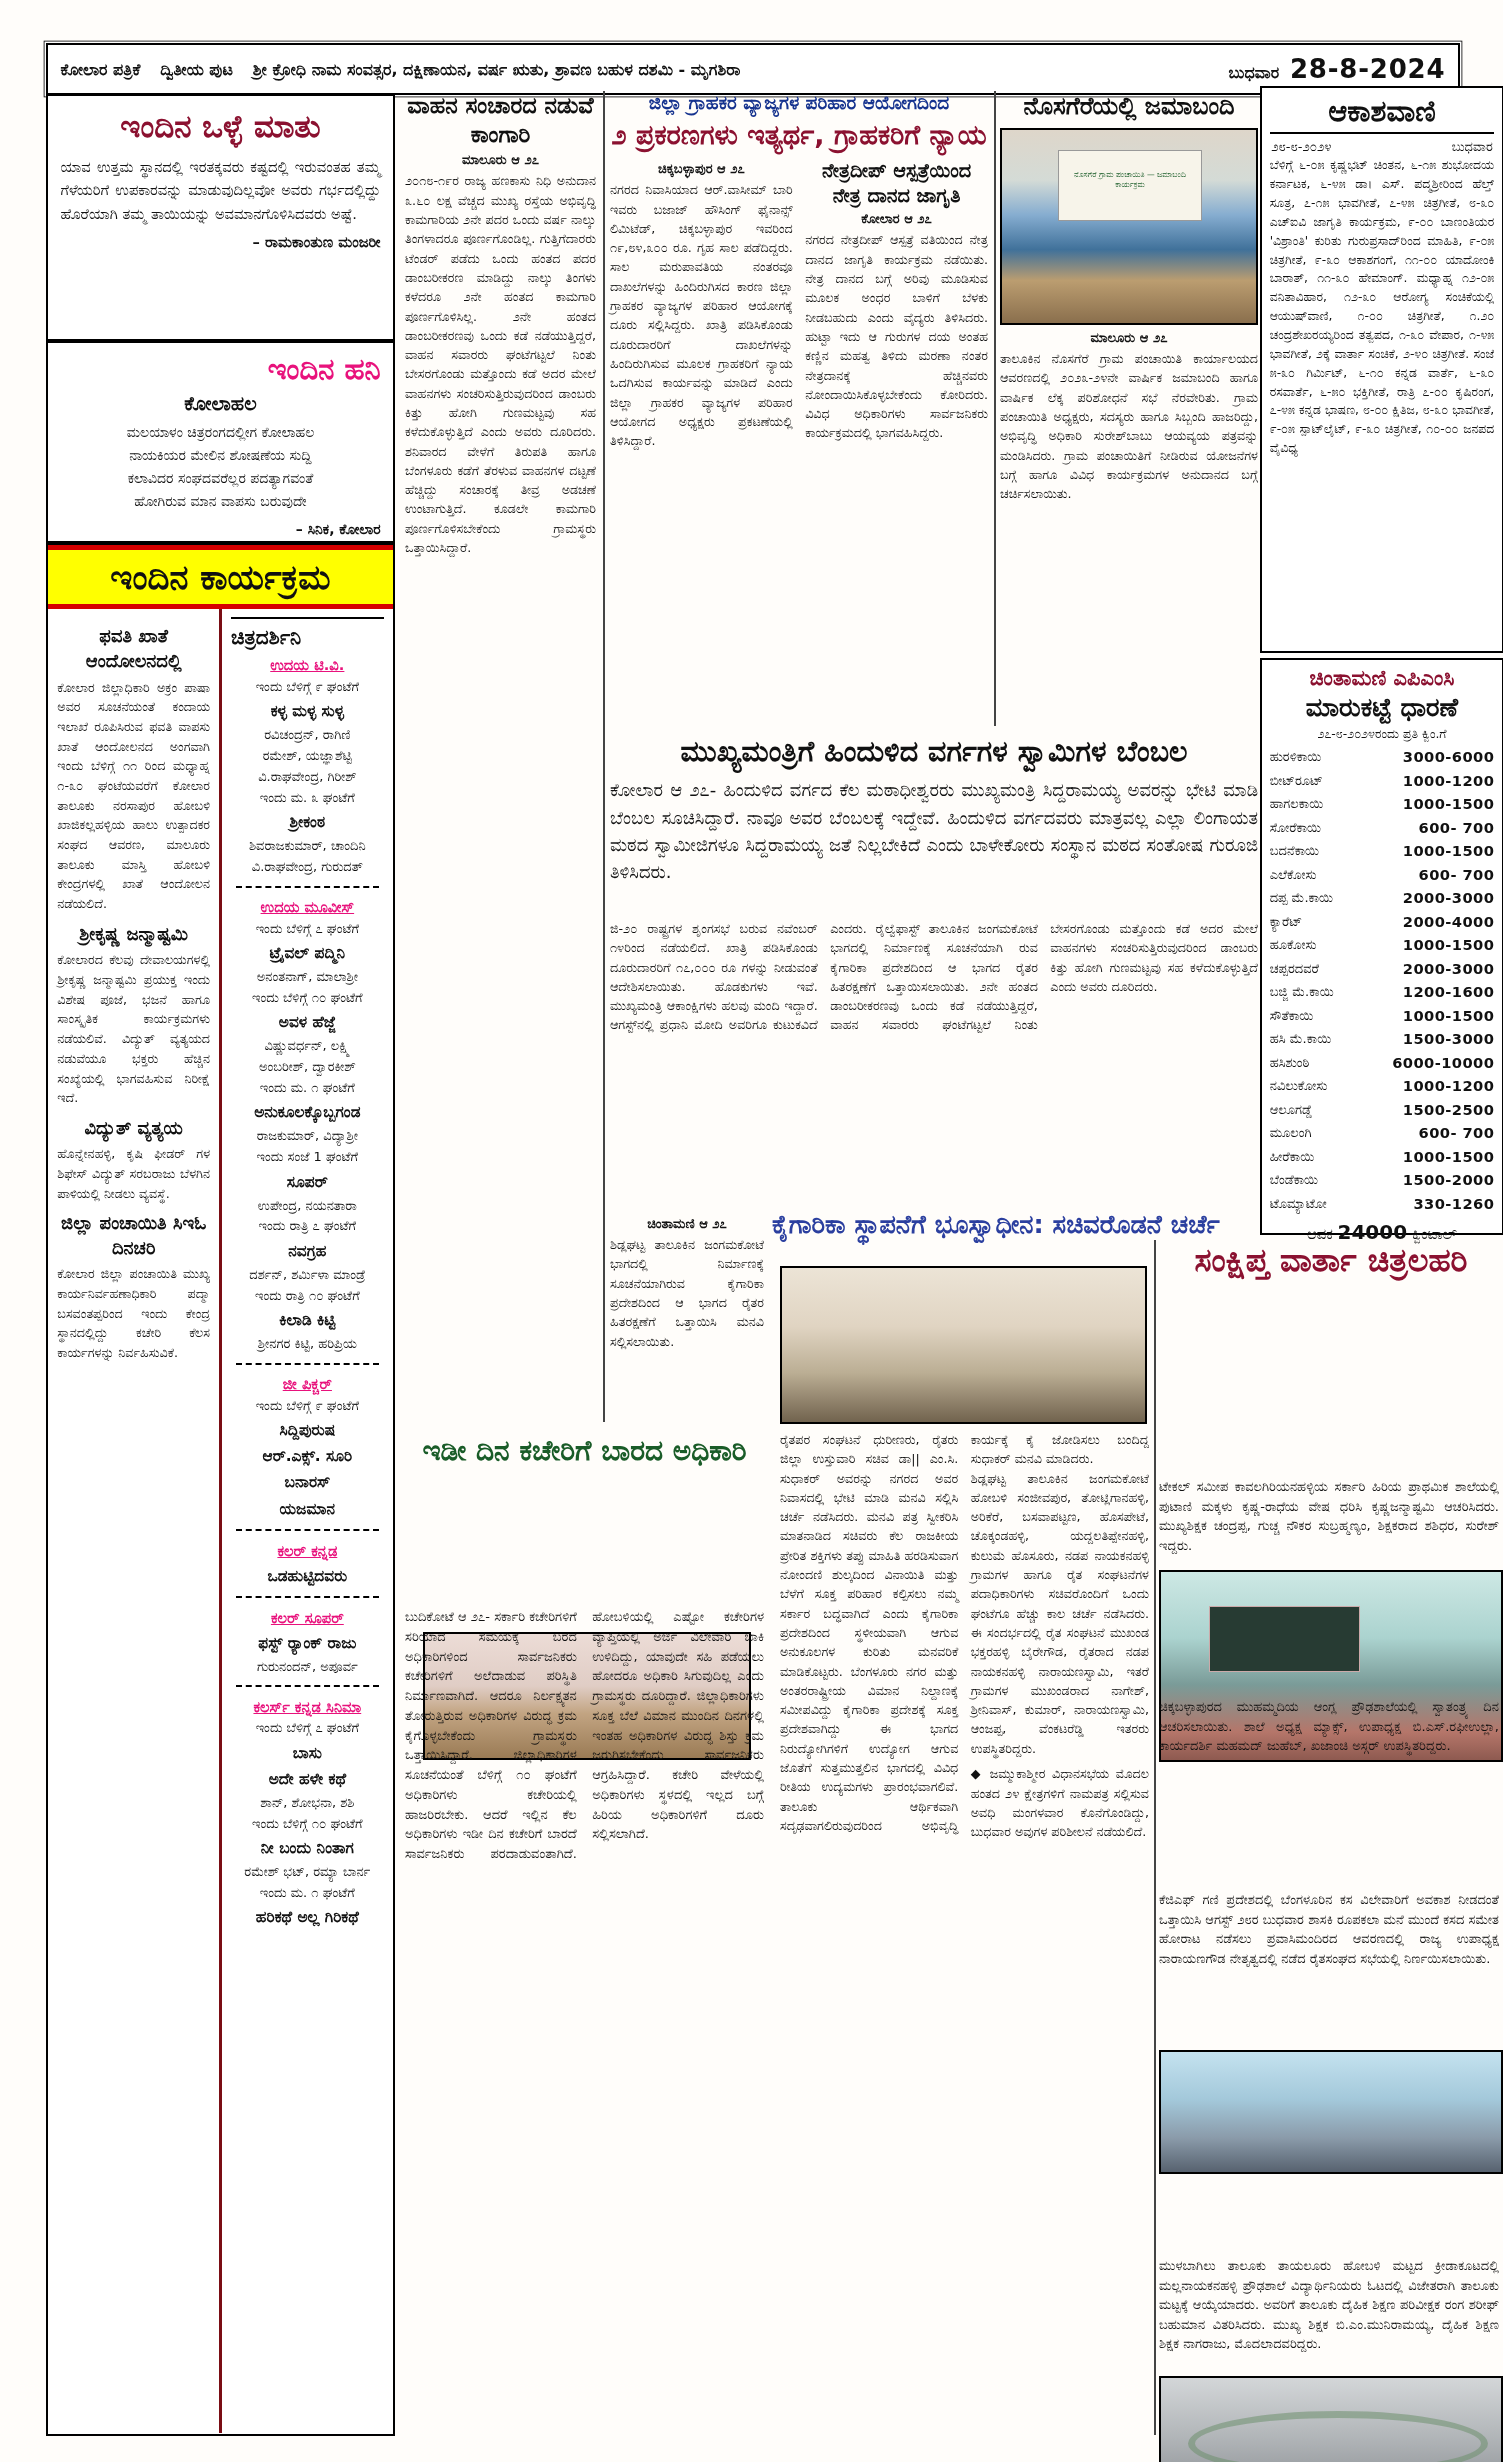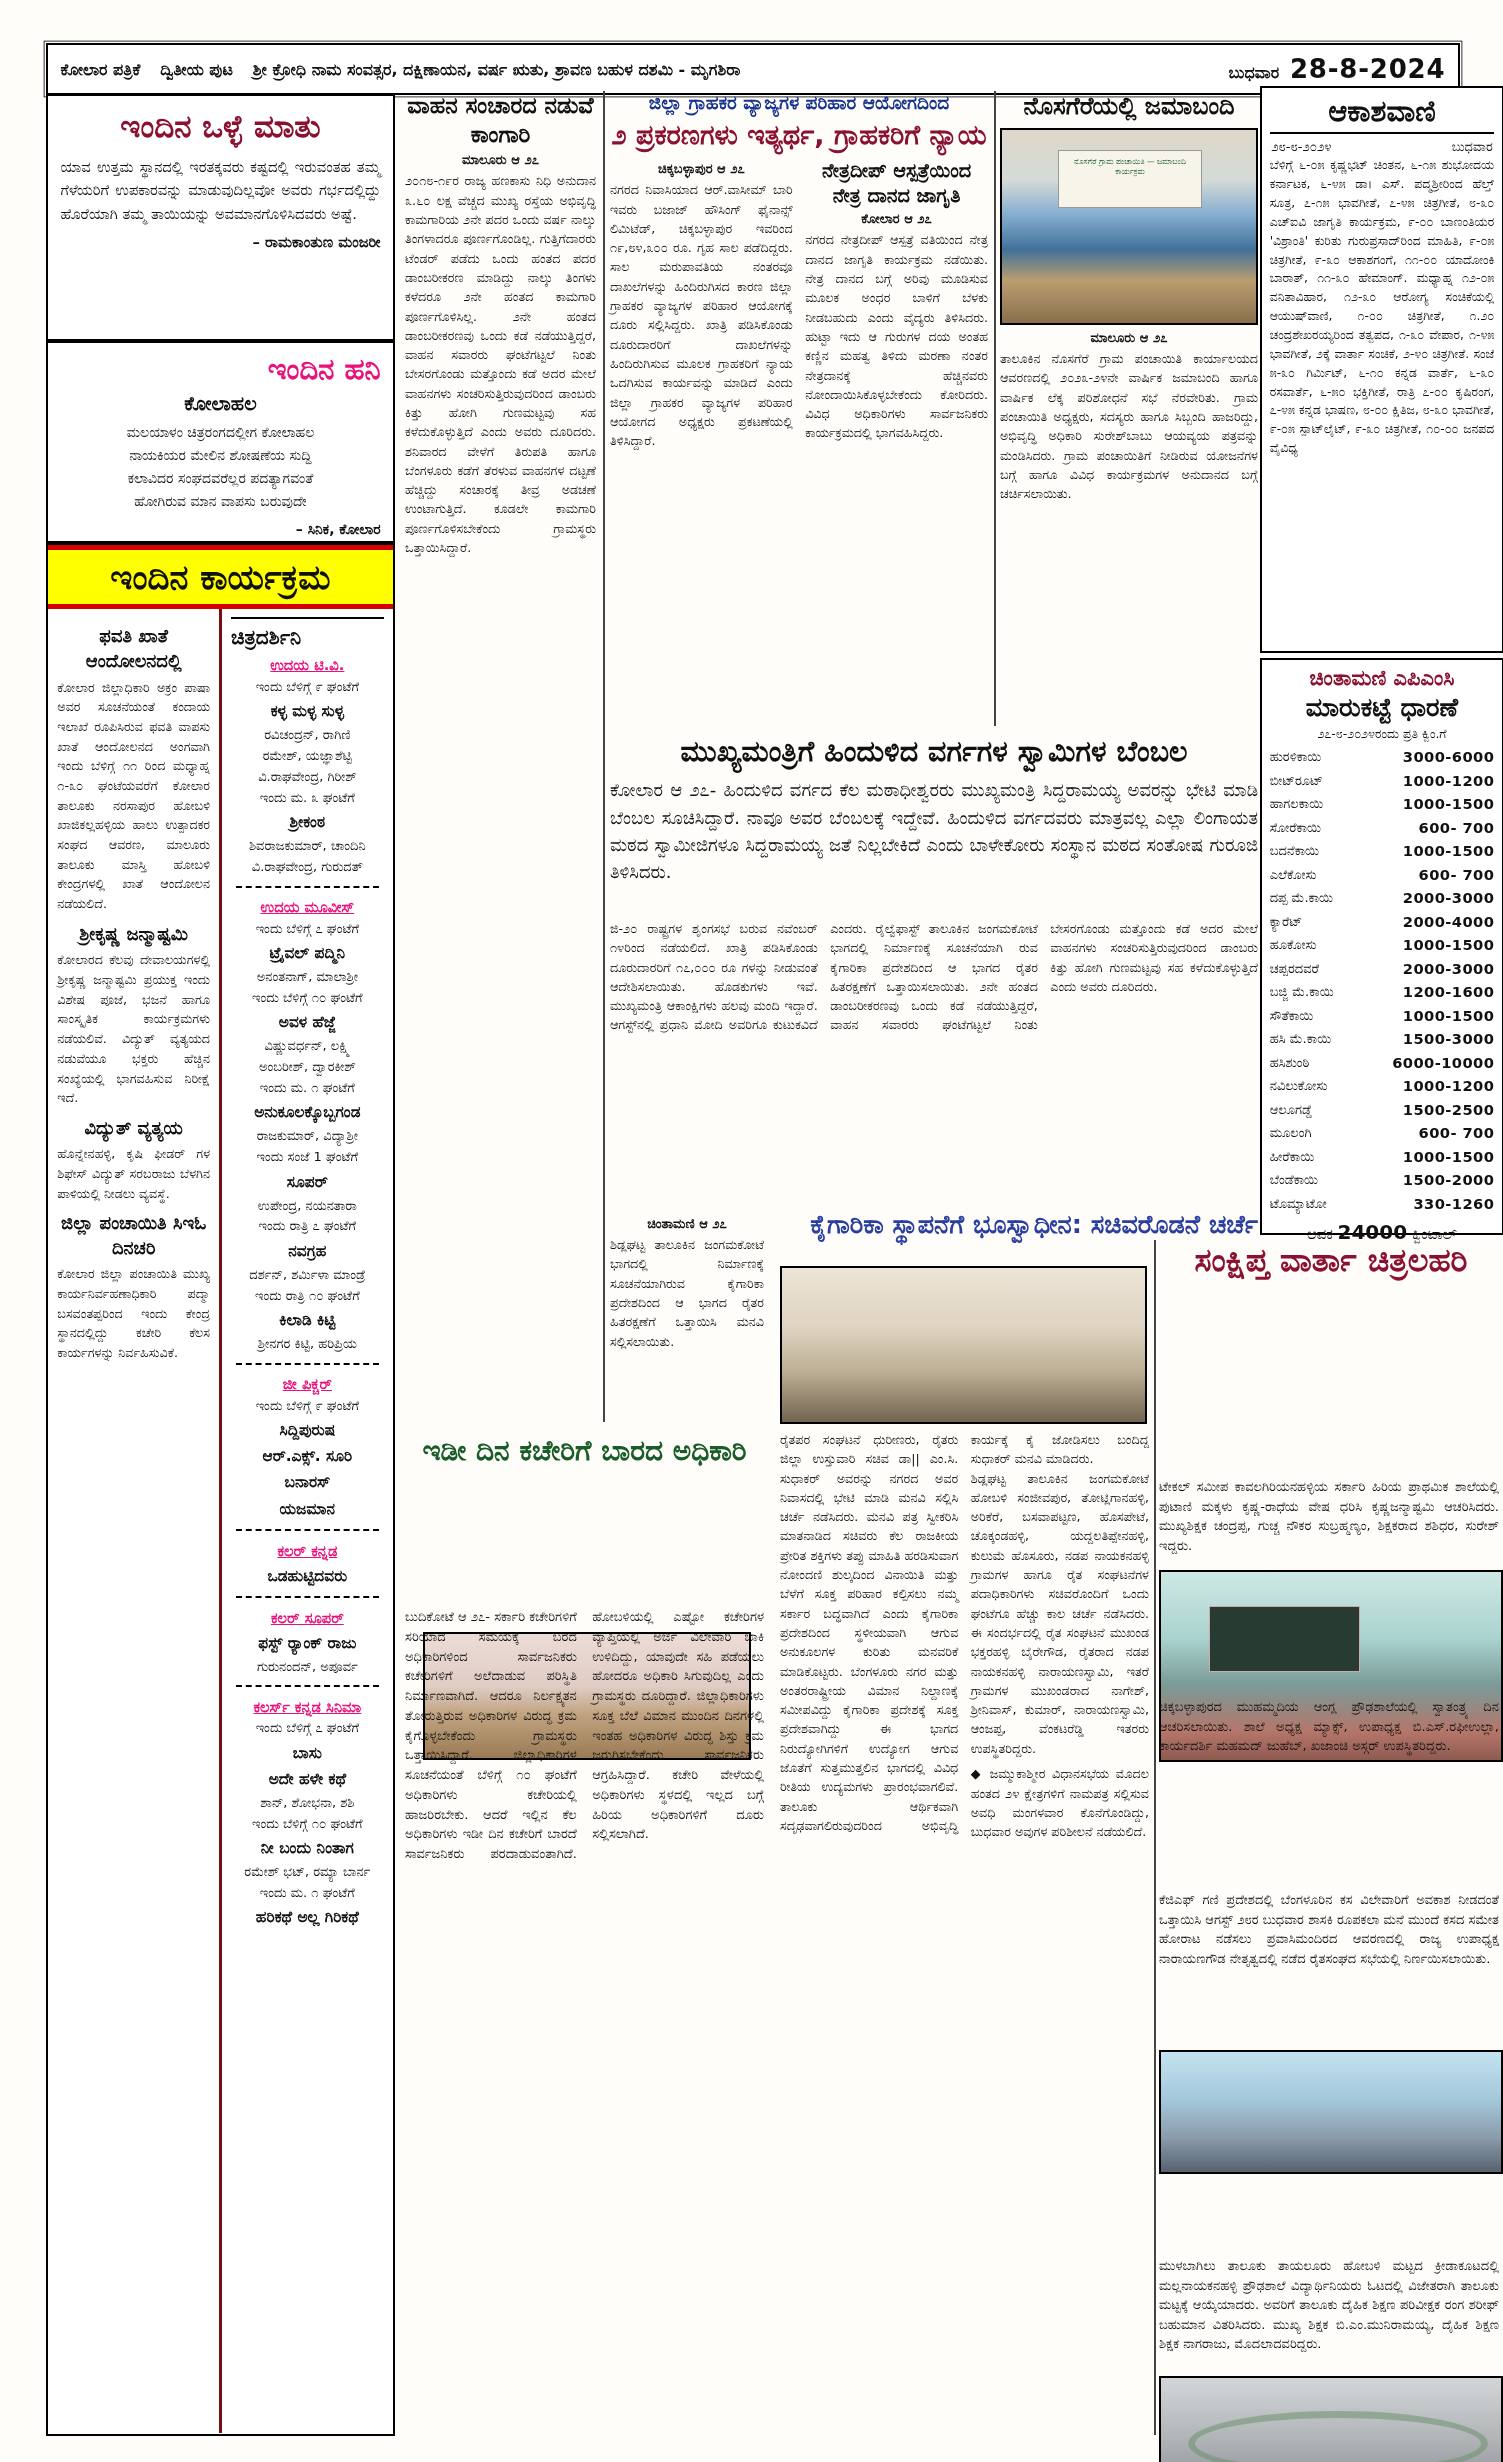--- a/index.html
+++ b/index.html
@@ -36,30 +36,30 @@
   .tv-head{font-weight:bold;font-size:20px;text-align:left;border-top:2.3px double #000;
            padding-top:6.2px;margin-bottom:4.6px;}
   .tvline{text-align:center;font-size:13px;line-height:1.6;}
   .tvline.chan{color:#e8127c;font-weight:bold;font-size:14.7px;text-decoration:underline;margin-top:4.6px;}
   .tvline.film{font-weight:bold;font-size:15.4px;margin:1.5px 0;}
   .tvline.div{border-top:2.3px dashed #000;height:0;margin:7.7px 4.6px;}
   
   .hl-black{font-weight:bold;font-size:22.4px;line-height:1.3;text-align:center;}
   .kicker{color:#16338f;font-weight:bold;font-size:18.5px;text-align:center;line-height:1.3;}
   .hl-maroon{color:#8b1130;font-weight:bold;font-size:27px;text-align:center;line-height:1.25;margin-top:3.1px;}
-  .hl-blue{color:#2b3f9f;font-weight:bold;font-size:25.5px;text-align:right;line-height:1.25;}
+  .hl-blue{color:#2b3f9f;font-weight:bold;font-size:25.5px;text-align:left;line-height:1.25;}
   .hl-green{color:#1a5c28;font-weight:bold;font-size:28px;text-align:center;}
   .subhead{font-weight:bold;font-size:19.3px;text-align:center;line-height:1.3;margin:7.7px 0 3.1px;}
   .cols2{column-count:2;column-gap:12.4px;}
   .cols3{column-count:3;column-gap:12.4px;}
   
   .photo{border:2.3px solid #000;position:relative;overflow:hidden;}
   .ph-meeting{background:linear-gradient(180deg,#ded6ca 0%,#d4dbd6 26%,#86add0 44%,#40719a 62%,#bb9d70 78%,#8a6f4d 100%);}
   .ph-banner{position:absolute;top:10%;left:22%;width:56%;height:26%;background:#f7f4ea;
-             border:0.8px solid #999;color:#1a5c28;font-size:7.7px;text-align:center;overflow:hidden;padding-top:6px;}
+             border:0.8px solid #999;color:#1a5c28;font-size:7.7px;text-align:center;overflow:hidden;padding-top:19px;}
   .ph-farmers{background:linear-gradient(180deg,#ece4d6 0%,#e0d4c2 38%,#bbae94 68%,#71634e 100%);}
   .ph-office{background:linear-gradient(180deg,#ecdcd6 0%,#e0cdc5 42%,#c2a482 64%,#9a7b55 100%);}
   .ph-class{background:linear-gradient(180deg,#cde8e4 0%,#abd3cf 35%,#7a9b98 60%,#b5766a 85%,#8e5a50 100%);}
   .ph-board{position:absolute;top:18%;left:14%;width:44%;height:34%;background:#273b33;border:1.5px solid #caa;}
   .ph-outdoor{background:linear-gradient(180deg,#c4e2ef 0%,#a3c8da 40%,#8a9aa9 72%,#57626f 100%);}
   .ph-circle{background:linear-gradient(180deg,#d3d6d8 0%,#b2b6b9 52%,#8f9397 100%);}
   .ph-ring{position:absolute;top:30%;left:8%;width:84%;height:46%;border-radius:50%;
            border:7.7px solid #6d8f6d;opacity:.55;}
   .caption{font-size:13px;line-height:1.5;text-align:justify;}
   

